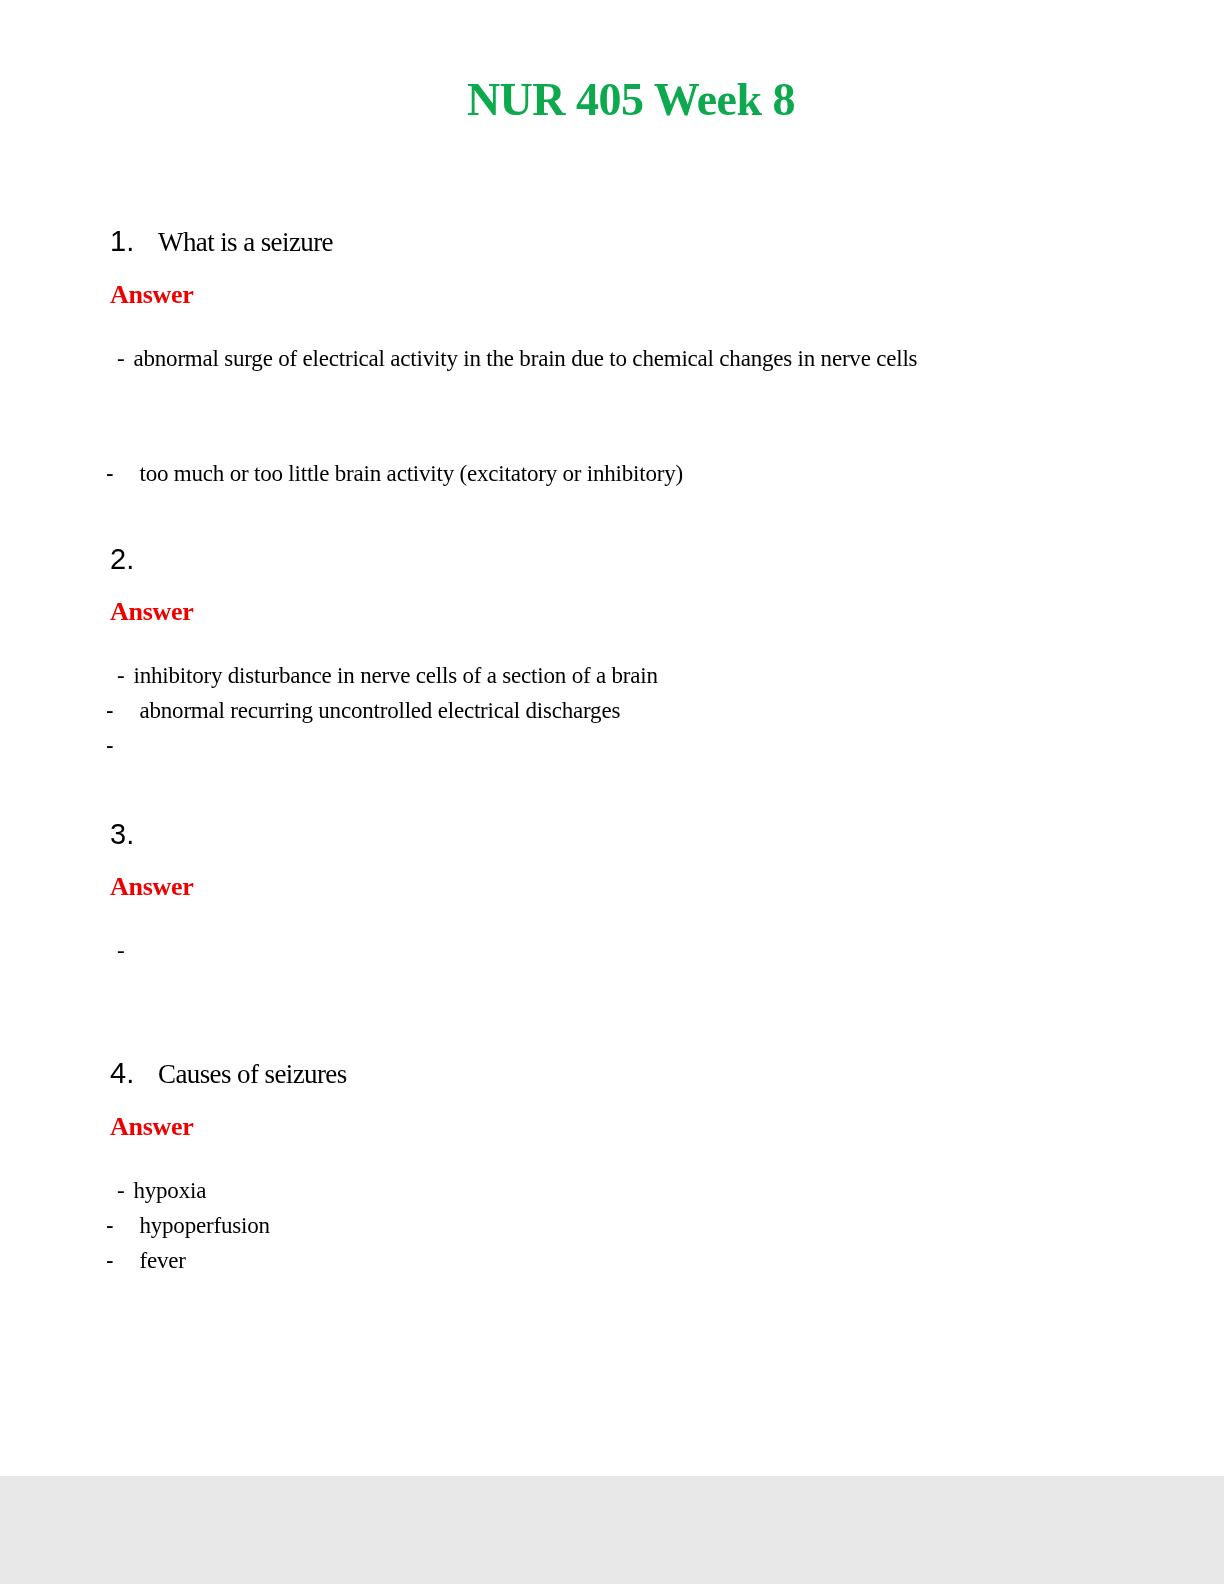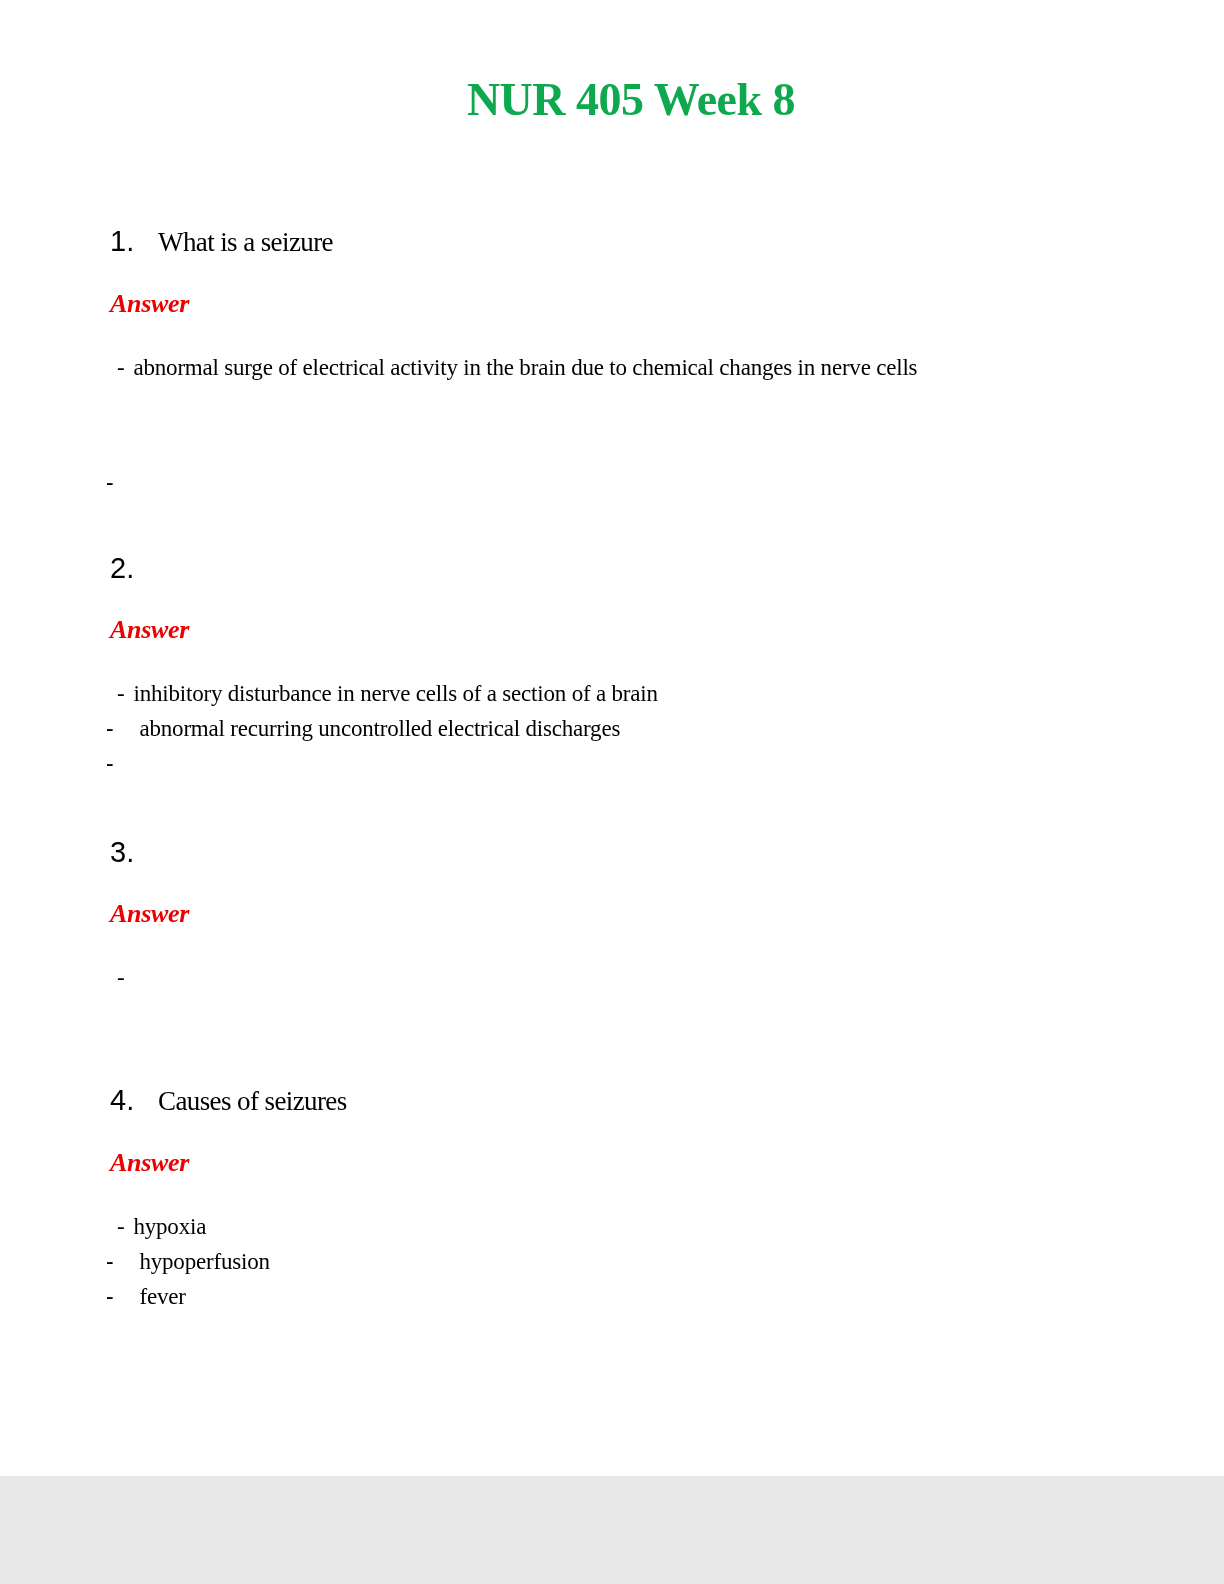--- a/index.html
+++ b/index.html
@@ -61,21 +61,21 @@
   .ans-line { display: flex; white-space: nowrap; }
   .ans-line .dash { flex: 0 0 auto; }
   .ans-line.inline .dash { margin-left: 7px; margin-right: 9px; }
   .ans-line.bullet .dash {
     font-family: "Liberation Sans", sans-serif;
     margin-left: -4px;
     margin-right: 26px;
   }
   
   .mt-q1    { margin-top: 94px; }
-  .mt-ans   { margin-top: 27px; font-style: italic; }
+  .mt-ans   { margin-top: 18px; }
   .mt-lines { margin-top: 30px; }
   .mt-gap-lg{ margin-top: 80px; }
   .mt-q2    { margin-top: 49px; }
   .mt-q3    { margin-top: 52px; }
   .mt-q4    { margin-top: 86px; }
 </style>
 </head>
 <body>
 
 <div class="page">
@@ -88,20 +88,21 @@
       <span class="q-text">What is a seizure</span>
     </div>
     <div class="answer-label mt-ans">Answer</div>
     <div class="ans-group mt-lines">
       <div class="ans-line inline">
         <span class="dash">-</span>
         <span class="txt">abnormal surge of electrical activity in the brain due to chemical changes in nerve cells</span>
       </div>
       <div class="ans-line bullet mt-gap-lg">
         <span class="dash">-</span>
+        <span class="txt">too much or too little brain activity (excitatory or inhibitory)</span>
       </div>
     </div>
 
     <div class="q-row mt-q2">
       <span class="q-num">2.</span>
     </div>
     <div class="answer-label mt-ans">Answer</div>
     <div class="ans-group mt-lines">
       <div class="ans-line inline">
         <span class="dash">-</span>

